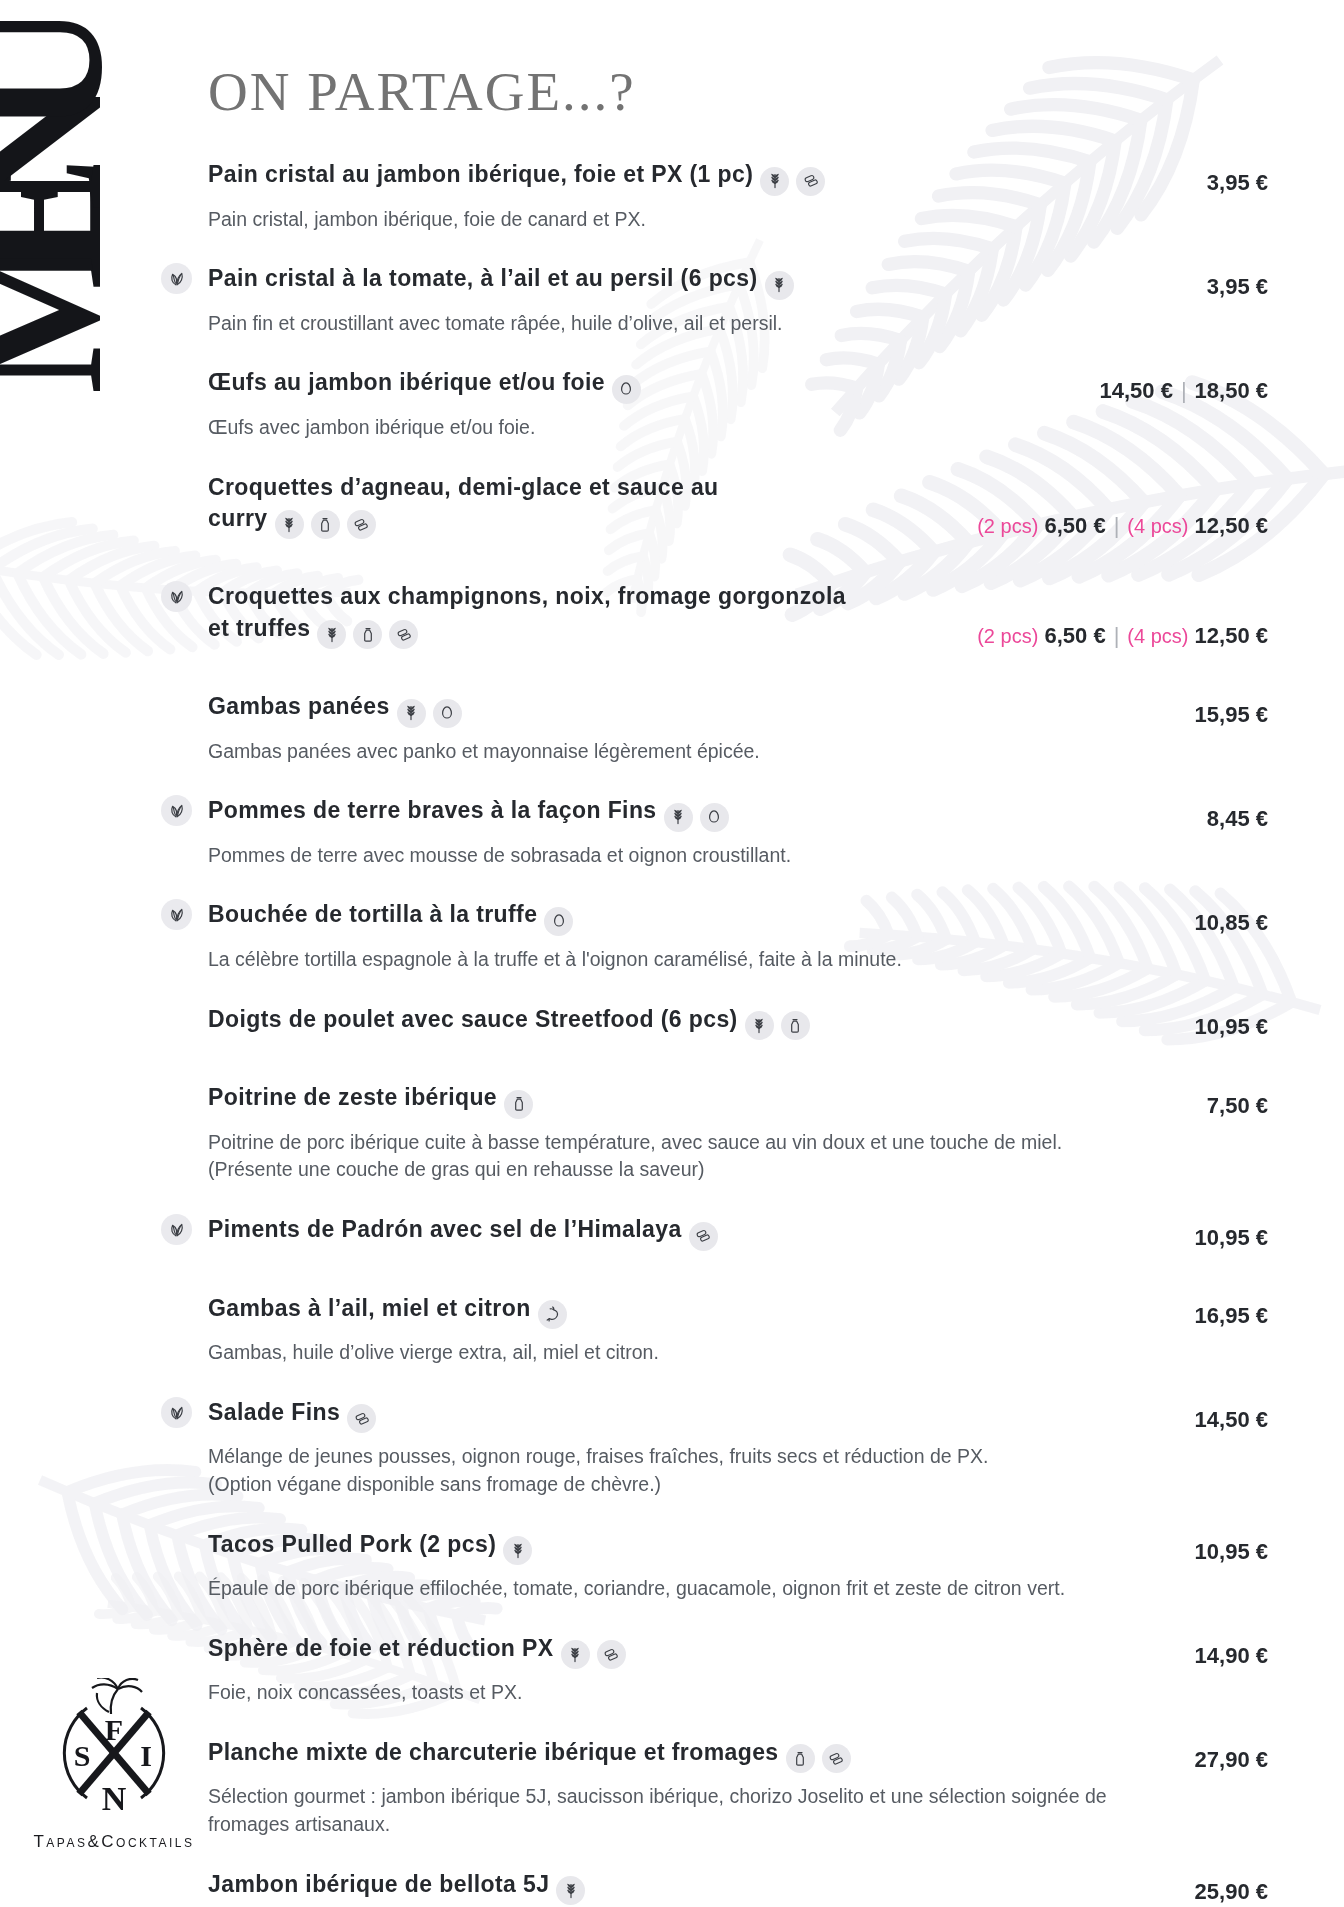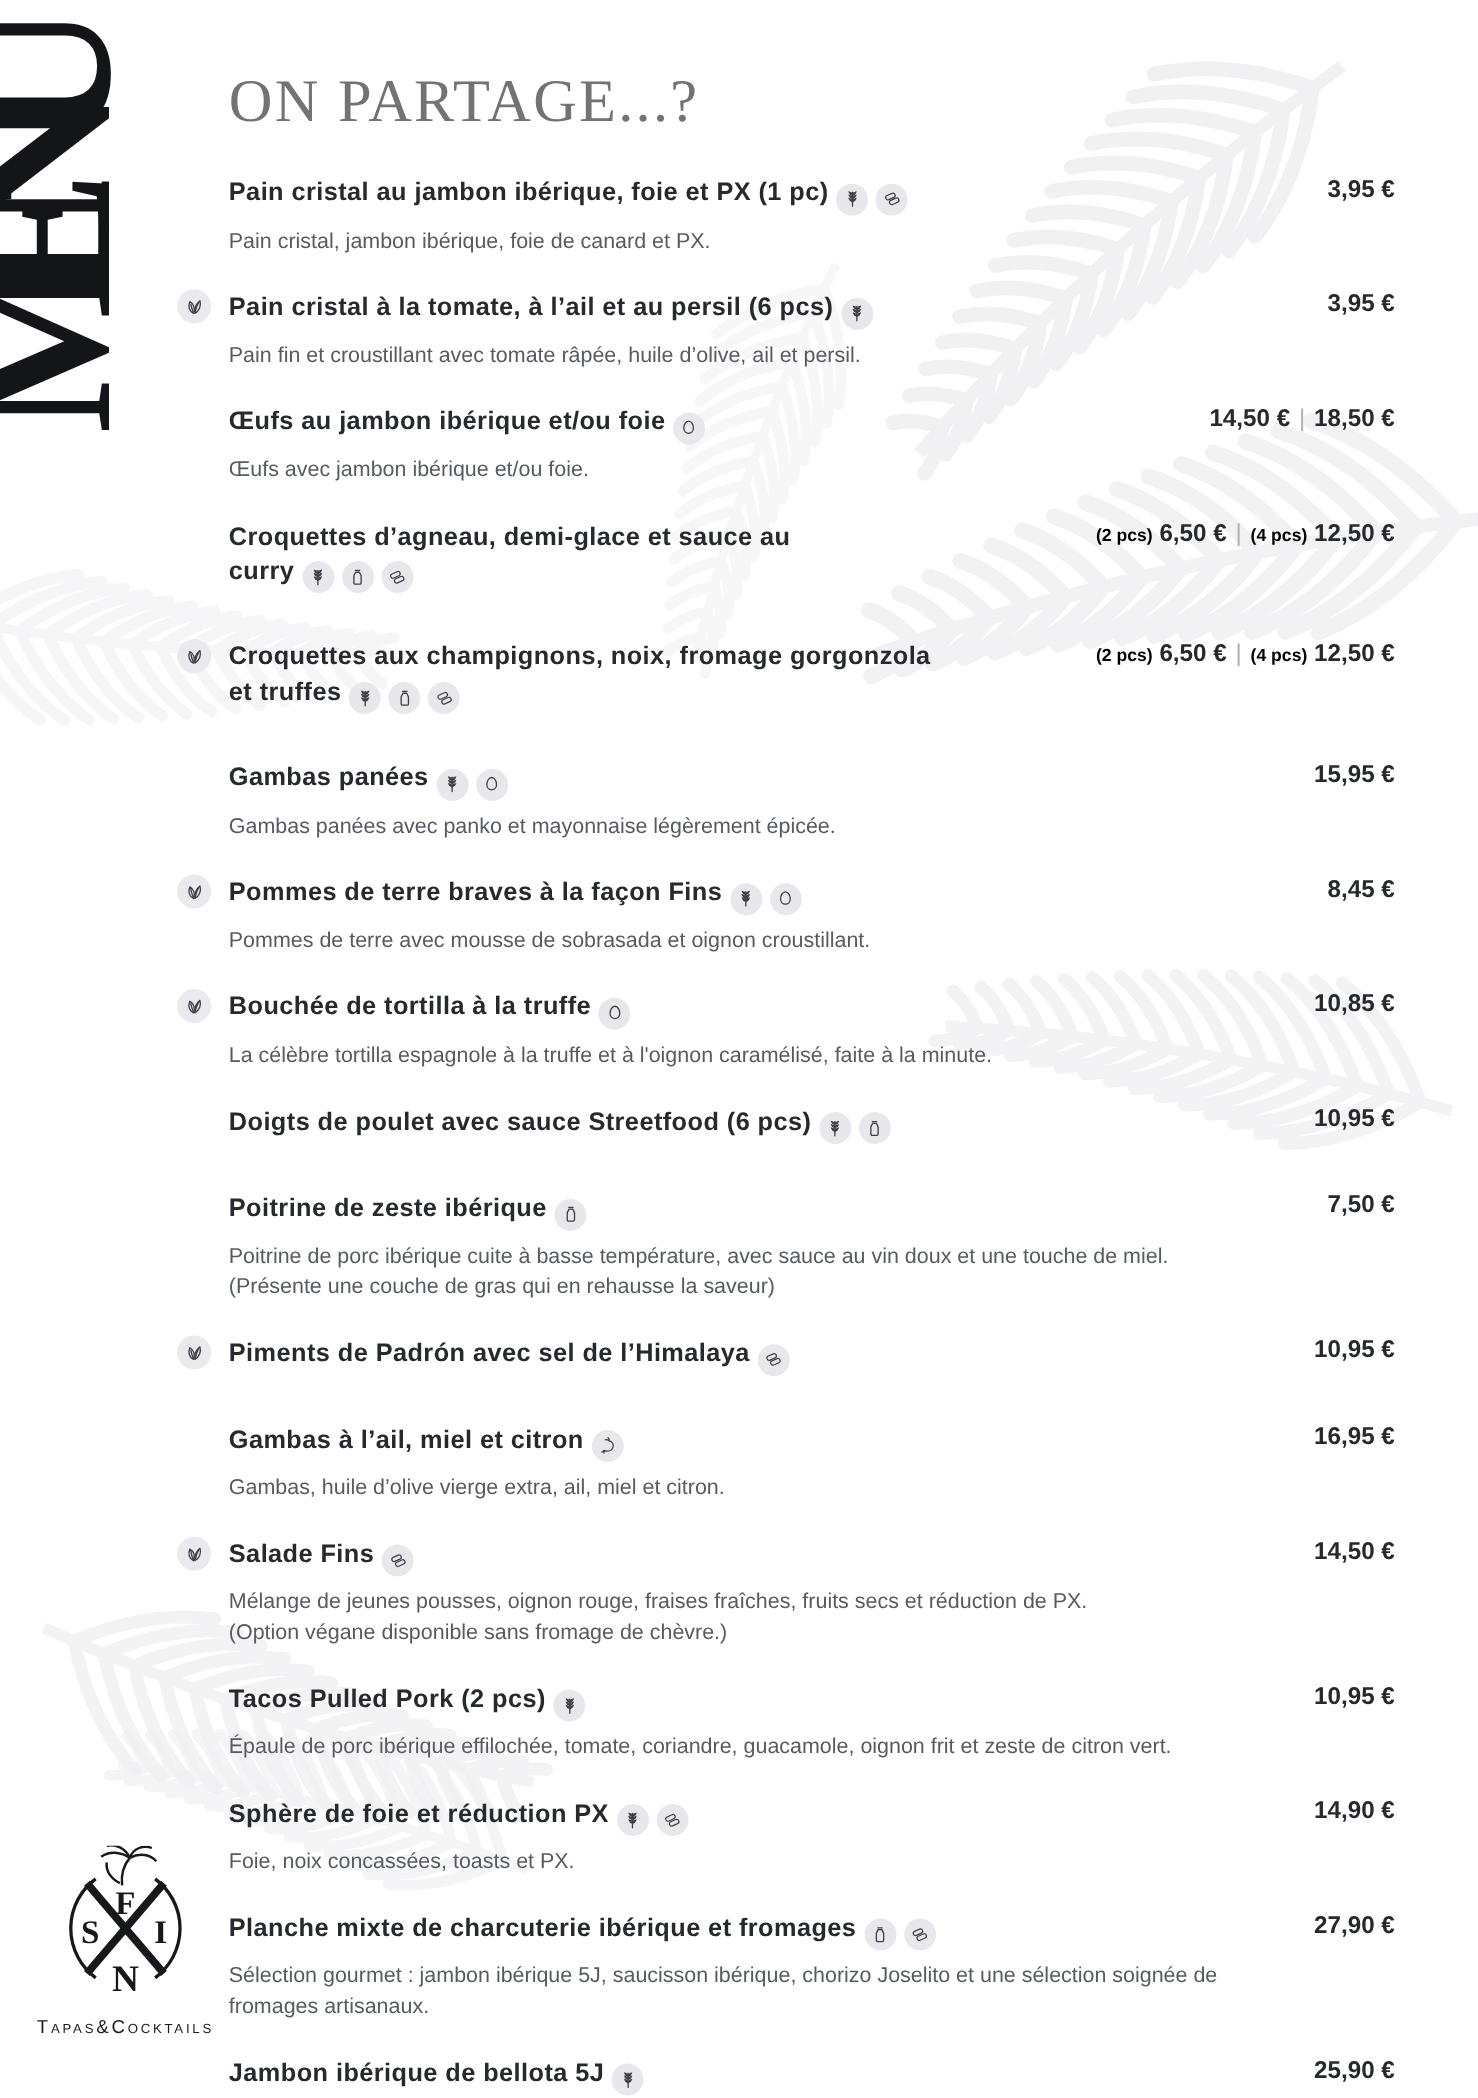--- a/index.html
+++ b/index.html
@@ -8,30 +8,30 @@
   #bg{position:absolute;inset:0;pointer-events:none;}
   
   .vertical-title{position:absolute;top:58px;left:-52px;writing-mode:vertical-rl;transform:rotate(180deg);
         font-family:"Liberation Serif",serif;font-weight:700;font-size:182px;letter-spacing:-55px;
         line-height:1;color:#141519;}
   .content{position:relative;padding:60px 76px 0 208px;}
   .heading{font-family:"Liberation Serif",serif;font-weight:400;font-size:55px;letter-spacing:2px;
         color:#737373;margin:0 0 36px 0;}
   .item{margin-bottom:30px;}
   .item.no-desc{margin-bottom:42px;}
-  .row{display:flex;justify-content:space-between;align-items:flex-start;gap:24px;}
+  .row{display:flex;justify-content:space-between;align-items:flex-end;gap:24px;}
   .title-wrap{position:relative;flex:1 1 auto;max-width:760px;}
   .title{font-weight:700;font-size:23px;line-height:1.36;letter-spacing:0.4px;color:#26292e;
         white-space:pre-line;}
   .icons{white-space:nowrap;}
   .badge{display:inline-flex;align-items:center;justify-content:center;width:29px;height:29px;
         border-radius:50%;background:#e8e8ec;margin-left:7px;vertical-align:-8px;}
   .veg-badge{position:absolute;left:-47px;top:0;width:31px;height:31px;margin-left:0;background:#eaeaee;}
   .price{flex:0 0 auto;white-space:nowrap;text-align:right;font-weight:700;font-size:22px;color:#26292e;}
-  .size-label{font-weight:700;font-size:16px;color:#000000;letter-spacing:0;}
+  .size-label{font-weight:400;font-size:20px;color:#ec4899;letter-spacing:0;}
   .sep{font-weight:400;color:#aeb1b7;padding:0 8px;}
   .desc{margin-top:10px;font-size:19.5px;line-height:1.42;color:#565b62;white-space:pre-line;max-width:1020px;}
   
   .logo{position:absolute;left:26px;top:1678px;width:176px;text-align:center;color:#17181c;}
   .logo-caption{font-family:Liberation Sans, sans-serif;font-variant:small-caps;font-size:17px;
         letter-spacing:2.5px;color:#1a1b1f;margin-top:0;}
   svg text{font-family:"Liberation Serif",serif;}
 </style>
 </head>
 <body>

